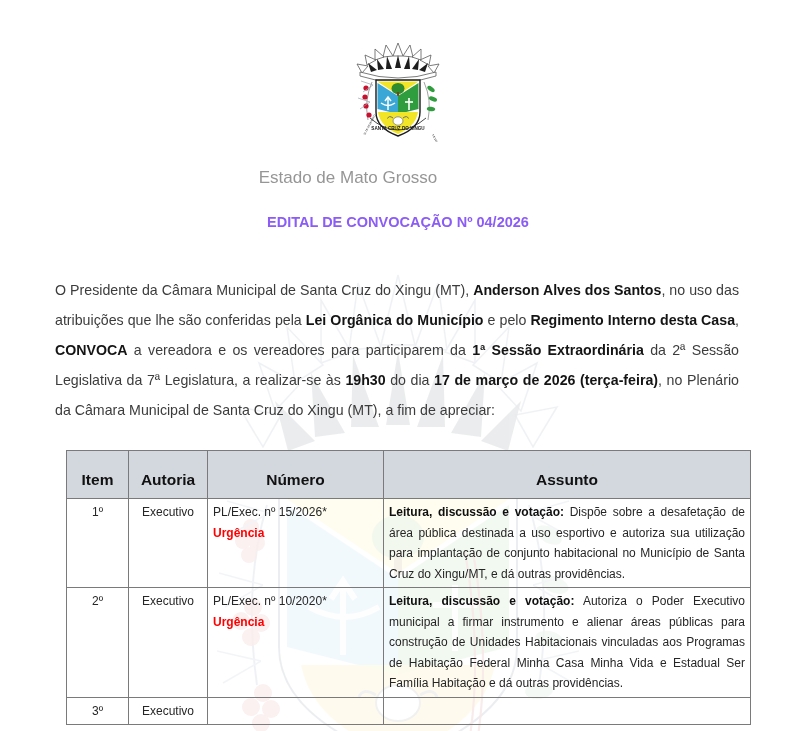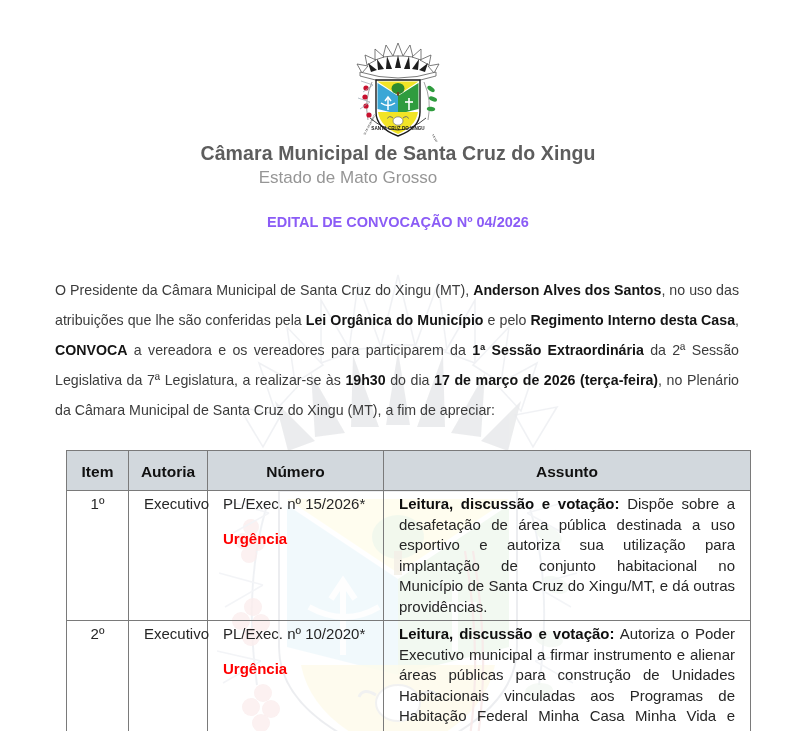--- a/index.html
+++ b/index.html
@@ -102,49 +102,49 @@
     z-index: 2;
   }
   table.edital {
     border-collapse: collapse;
     width: 684px;
     table-layout: fixed;
   }
   table.edital th, table.edital td {
     border: 1px solid #7a7a7a;
     vertical-align: top;
-    padding: 3px 15px;
-    font-size: 15px;
+    padding: 3px 5px;
+    font-size: 12px;
     color: #262626;
     background: transparent;
   }
   table.edital thead th {
     background: #d2d8dd;
     text-align: center;
     font-weight: bold;
     font-size: 15.5px;
     color: #111;
-    padding: 10px 4px 7px 4px;
+    padding: 18px 4px 7px 4px;
     vertical-align: middle;
     height: 22px;
   }
   col.c-item   { width: 62px; }
   col.c-aut    { width: 79px; }
   col.c-num    { width: 176px; }
   col.c-ass    { width: 367px; }
 
   td.c-item, td.c-aut { text-align: center; line-height: 20px; }
   td.c-num  { text-align: left; line-height: 20px; }
   td.c-ass  { text-align: justify; line-height: 20.5px; padding-left: 6px; padding-right: 5px; }
   td.c-ass b { font-weight: bold; color: #0f0f0f; }
   .urgencia {
     display: block;
     color: #ff0000;
     font-weight: bold;
-    margin-top: 15px;
+    margin-top: 1px;
   }
   .row-tall-1 { height: 88px; }
   .row-tall-2 { height: 110px; }
 </style>
 </head>
 <body>
 
 <div class="page">
 
   <svg class="watermark" viewBox="0 0 430 520" xmlns="http://www.w3.org/2000/svg">
@@ -316,21 +316,20 @@
         <ellipse cx="79" cy="69" rx="4.2" ry="2.2" transform="rotate(8 79 69)"></ellipse>
       </g>
     </g>
 
     <path d="M18 78 Q46 102 74 78" stroke="#1a1a1a" stroke-width="0.8" fill="none"></path>
     <text x="46" y="90" font-family="'Liberation Sans', sans-serif" font-size="4.6" fill="#1a1a1a" text-anchor="middle" font-weight="bold">SANTA CRUZ DO XINGU</text>
     <text x="13" y="95" font-family="'Liberation Sans', sans-serif" font-size="2.6" fill="#1a1a1a" transform="rotate(-62 13 95)">20 DE DEZEMBRO</text>
     <text x="80" y="95" font-family="'Liberation Sans', sans-serif" font-size="2.6" fill="#1a1a1a" transform="rotate(62 80 95)">DE 1999</text>
   </svg>
 
-  <div class="org-title">Câmara Municipal de Santa Cruz do Xingu</div>
   <div class="org-subtitle">Estado de Mato Grosso</div>
 
   <div class="edital-title">
     <div>EDITAL DE CONVOCAÇÃO Nº 04/2026</div>
   </div>
 
   <div class="body-text"><span>O Presidente da Câmara Municipal de Santa Cruz do Xingu (MT), </span><b>Anderson Alves dos Santos</b><span>, no uso das atribuições que lhe são conferidas pela </span><b>Lei Orgânica do Município</b><span> e pelo </span><b>Regimento Interno desta Casa</b><span>, </span><b>CONVOCA</b><span> a vereadora e os vereadores para participarem da </span><b>1ª Sessão Extraordinária</b><span> da 2ª Sessão Legislativa da 7ª Legislatura, a realizar-se às </span><b>19h30</b><span> do dia </span><b>17 de março de 2026 (terça-feira)</b><span>, no Plenário da Câmara Municipal de Santa Cruz do Xingu (MT), a fim de apreciar:</span></div>
 
   <div class="tbl-wrap">
     <table class="edital">

